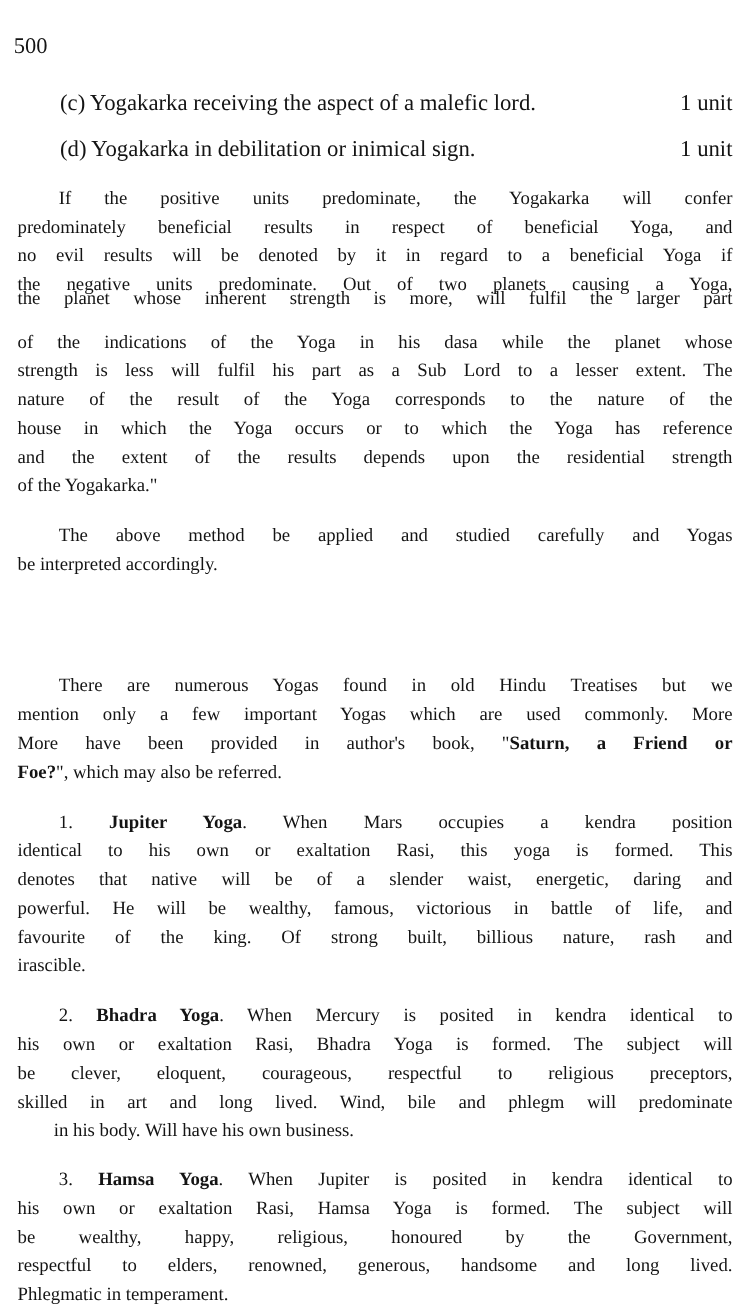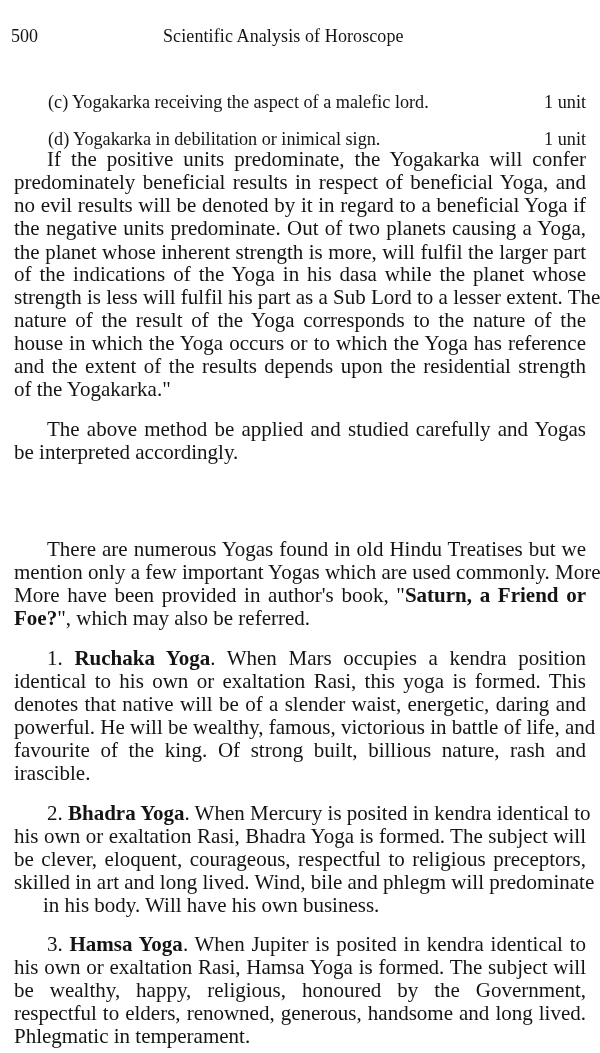--- a/index.html
+++ b/index.html
@@ -37,42 +37,41 @@
     .running-title {
       position: absolute;
       left: 152px;
       top: 0;
       letter-spacing: 0.1px;
     }
     .line {
       position: absolute;
       left: 14px;
       width: 572px;
-      font-size: 21px;
+      font-size: 15px;
       line-height: 23px;
       height: 23px;
       white-space: nowrap;
       text-align: justify;
       text-align-last: justify;
     }
     .line.last {
       text-align-last: left;
     }
     .line.indent {
       left: 47px;
       width: 539px;
     }
     .unit-row {
       position: absolute;
       left: 48px;
       width: 538px;
       font-size: 18.2px;
       line-height: 23px;
       height: 23px;
-      margin-top: 20px;
     }
     .unit-row .item-text {
       position: absolute;
       left: 0;
       top: 0;
     }
     .unit-row .unit-value {
       position: absolute;
       right: 0;
       top: 0;
@@ -91,38 +90,37 @@
       font-weight: bold;
     }
   </style>
 </head>
 <body>
 
 <div class="page">
 
   <div class="header">
     <span class="page-number">500</span>
-    <span class="running-title">Scientific Analysis of Horoscope</span>
   </div>
 
   <div class="unit-row" style="top:71px;">
     <span class="item-text">(c) Yogakarka receiving the aspect of a malefic lord.</span>
     <span class="unit-value">1 unit</span>
   </div>
   <div class="unit-row" style="top:108px;">
     <span class="item-text">(d) Yogakarka in debilitation or inimical sign.</span>
     <span class="unit-value">1 unit</span>
   </div>
 
   <div>
     <div class="line indent" style="top:148px;">If the positive units predominate, the Yogakarka will confer</div>
     <div class="line" style="top:171px;">predominately beneficial results in respect of beneficial Yoga, and</div>
     <div class="line" style="top:194px;">no evil results will be denoted by it in regard to a beneficial Yoga if</div>
     <div class="line" style="top:217px;">the negative units predominate. Out of two planets causing a Yoga,</div>
-    <div class="line" style="top:241px;">the planet whose inherent strength is more, will fulfil the larger part</div>
+    <div class="line" style="top:228px;">the planet whose inherent strength is more, will fulfil the larger part</div>
     <div class="line" style="top:263px;">of the indications of the Yoga in his dasa while the planet whose</div>
     <div class="line" style="top:286px;">strength is less will fulfil his part as a Sub Lord to a lesser extent. The</div>
     <div class="line" style="top:309px;">nature of the result of the Yoga corresponds to the nature of the</div>
     <div class="line" style="top:332px;">house in which the Yoga occurs or to which the Yoga has reference</div>
     <div class="line" style="top:355px;">and the extent of the results depends upon the residential strength</div>
     <div class="line last" style="top:378px;">of the Yogakarka."</div>
   </div>
 
   <div>
     <div class="line indent" style="top:418px;">The above method be applied and studied carefully and Yogas</div>
@@ -131,21 +129,21 @@
 
 
   <div>
     <div class="line indent" style="top:538px;">There are numerous Yogas found in old Hindu Treatises but we</div>
     <div class="line" style="top:561px;">mention only a few important Yogas which are used commonly. More</div>
     <div class="line" style="top:584px;"><span>More have been provided in author's book, "</span><b>Saturn, a Friend or</b></div>
     <div class="line last" style="top:607px;"><b>Foe?</b><span>", which may also be referred.</span></div>
   </div>
 
   <div>
-    <div class="line indent" style="top:647px;"><span>1.</span> <b>Ruchaka Yoga</b><span>. When Mars occupies a kendra position</span></div>
+    <div class="line indent" style="top:647px;"><span>1.</span> <b>Jupiter Yoga</b><span>. When Mars occupies a kendra position</span></div>
     <div class="line" style="top:670px;">identical to his own or exaltation Rasi, this yoga is formed. This</div>
     <div class="line" style="top:693px;">denotes that native will be of a slender waist, energetic, daring and</div>
     <div class="line" style="top:716px;">powerful. He will be wealthy, famous, victorious in battle of life, and</div>
     <div class="line" style="top:739px;">favourite of the king. Of strong built, billious nature, rash and</div>
     <div class="line last" style="top:762px;">irascible.</div>
   </div>
 
   <div>
     <div class="line indent" style="top:802px;"><span>2.</span> <b>Bhadra Yoga</b><span>. When Mercury is posited in kendra identical to</span></div>
     <div class="line" style="top:825px;">his own or exaltation Rasi, Bhadra Yoga is formed. The subject will</div>

